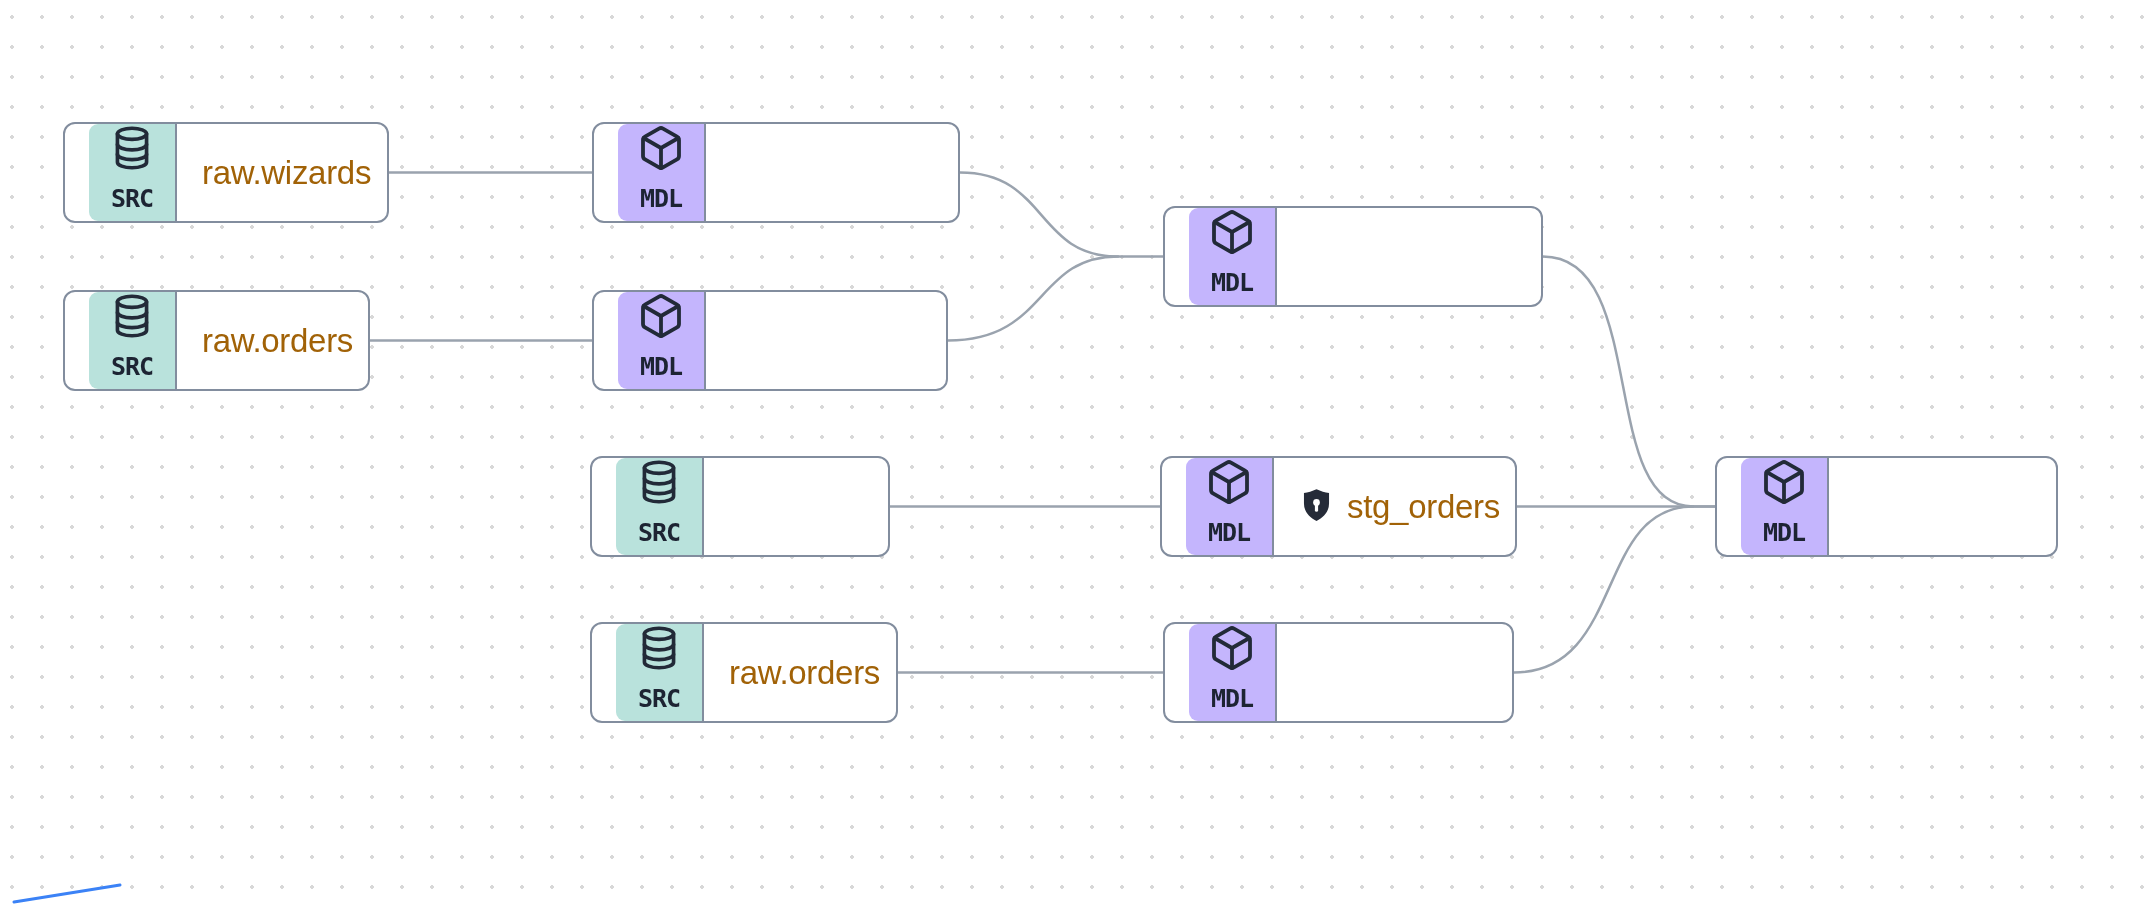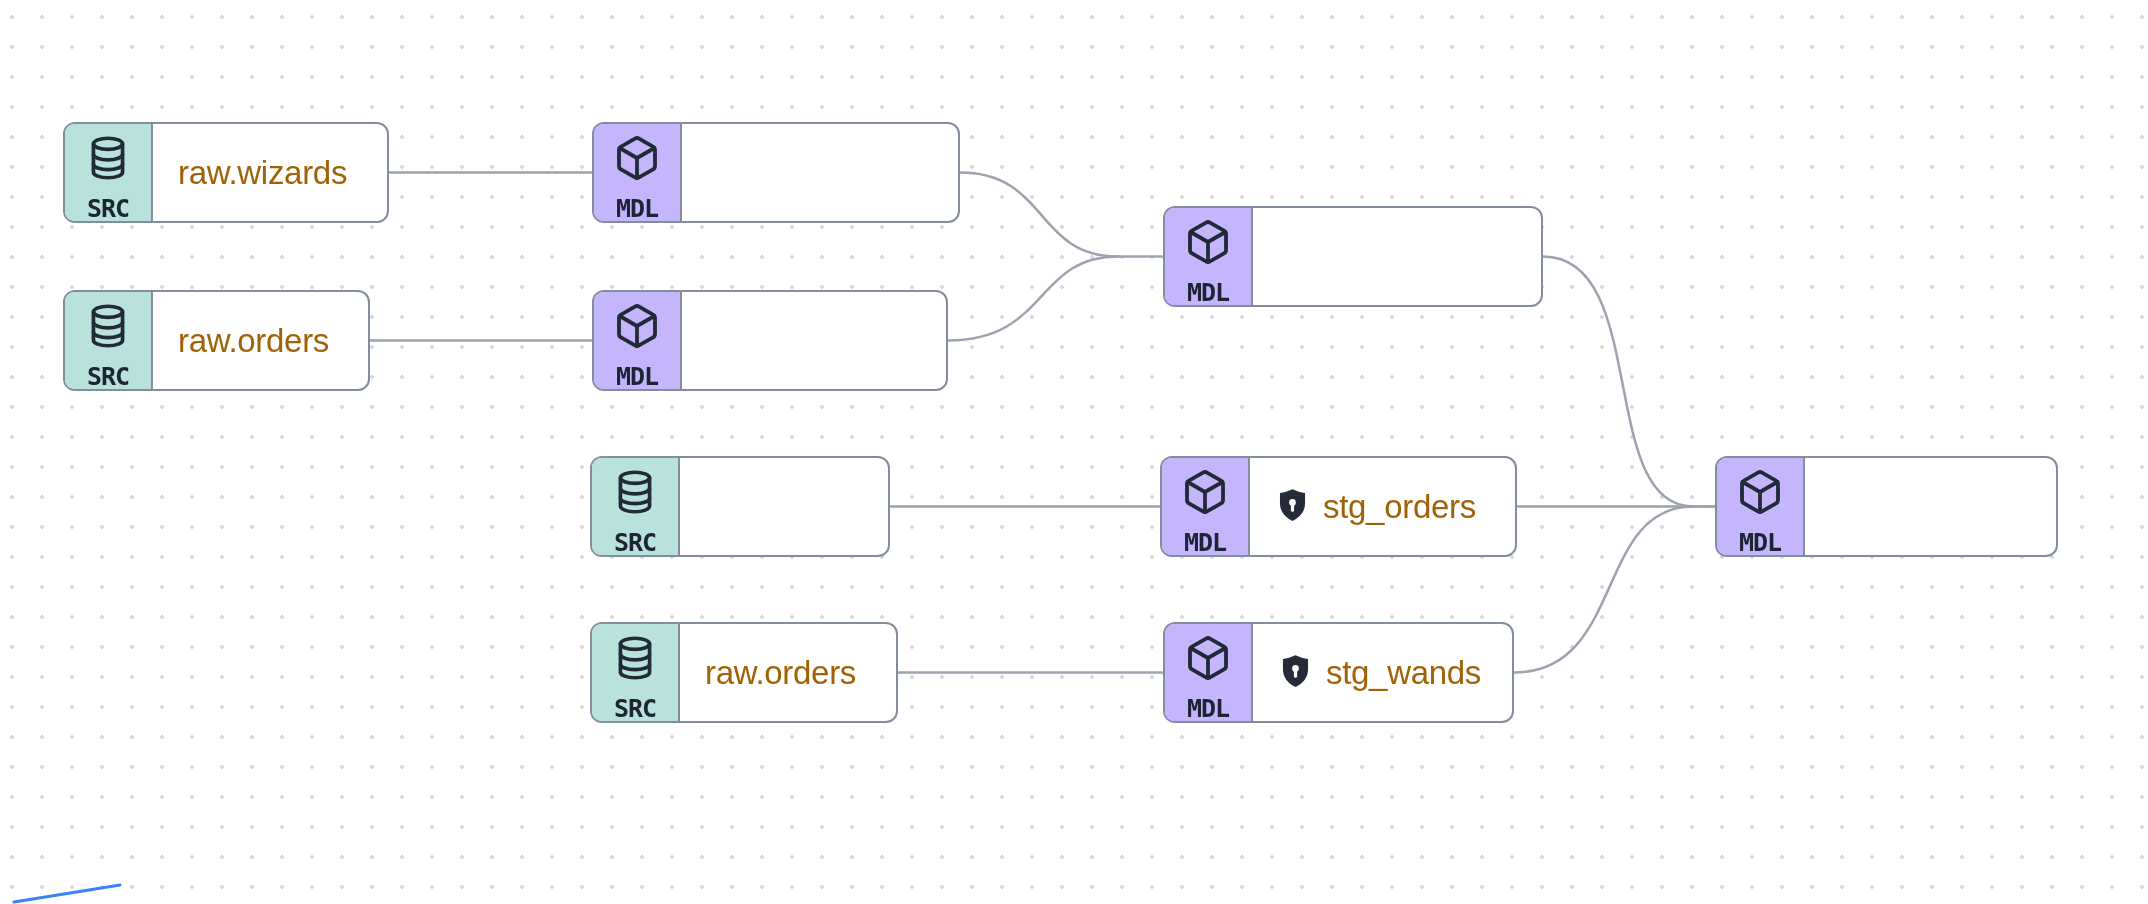--- a/index.html
+++ b/index.html
@@ -47,24 +47,25 @@
     border-radius: 12px;
     box-sizing: border-box;
     cursor: pointer;
   }
   .badge {
     width: 86px;
     flex: 0 0 86px;
     display: flex;
     flex-direction: column;
     align-items: center;
-    justify-content: flex-end;
+    justify-content: flex-start;
     gap: 14px;
     border-right: 2.5px solid #828d9e;
     border-radius: 9px 0 0 9px;
+    margin-left: 24px;
   }
   .badge.src { background: #b9e2dc; }
   .badge.mdl { background: #c4b5fd; }
   .badge-label {
     font-family: "DejaVu Sans Mono", monospace;
     font-size: 25px;
     font-weight: 600;
     letter-spacing: -1px;
     color: #1d2433;
     line-height: 1;
@@ -227,30 +228,20 @@
         <div class="badge mdl">
           <span class="badge-icon">
             <svg width="48" height="48" viewBox="0 0 24 24" fill="none" stroke="#222a38" stroke-width="1.9" stroke-linecap="round" stroke-linejoin="round">
               <path d="M21 8a2 2 0 0 0-1-1.73l-7-4a2 2 0 0 0-2 0l-7 4A2 2 0 0 0 3 8v8a2 2 0 0 0 1 1.73l7 4a2 2 0 0 0 2 0l7-4A2 2 0 0 0 21 16Z"></path>
               <path d="m3.3 7 8.7 5 8.7-5"></path>
               <path d="M12 22V12"></path>
             </svg>
           </span>
           <span class="badge-label">MDL</span>
         </div>
-        <div class="node-body">
-          <span class="shield">
-            <svg width="35" height="39" viewBox="0 0 24 26" xmlns="http://www.w3.org/2000/svg">
-              <path d="M12 1.2c2.9 1.4 5.9 2.2 8.6 2.5v7.2c0 5.4-3.5 9.6-8.6 12-5.1-2.4-8.6-6.6-8.6-12V3.7C6.1 3.4 9.1 2.6 12 1.2z" fill="#252b38"></path>
-              <circle cx="12" cy="10.2" r="2.3" fill="#ffffff"></circle>
-              <path d="M12 11.5v4" stroke="#ffffff" stroke-width="2.2" stroke-linecap="round"></path>
-            </svg>
-          </span>
-          <span class="node-label">stg_wands</span>
-        </div>
       </div>
       <div class="node" style="left: 1715px; top: 456px; width: 343px; height: 101px;">
         <div class="badge mdl">
           <span class="badge-icon">
             <svg width="48" height="48" viewBox="0 0 24 24" fill="none" stroke="#222a38" stroke-width="1.9" stroke-linecap="round" stroke-linejoin="round">
               <path d="M21 8a2 2 0 0 0-1-1.73l-7-4a2 2 0 0 0-2 0l-7 4A2 2 0 0 0 3 8v8a2 2 0 0 0 1 1.73l7 4a2 2 0 0 0 2 0l7-4A2 2 0 0 0 21 16Z"></path>
               <path d="m3.3 7 8.7 5 8.7-5"></path>
               <path d="M12 22V12"></path>
             </svg>
           </span>

